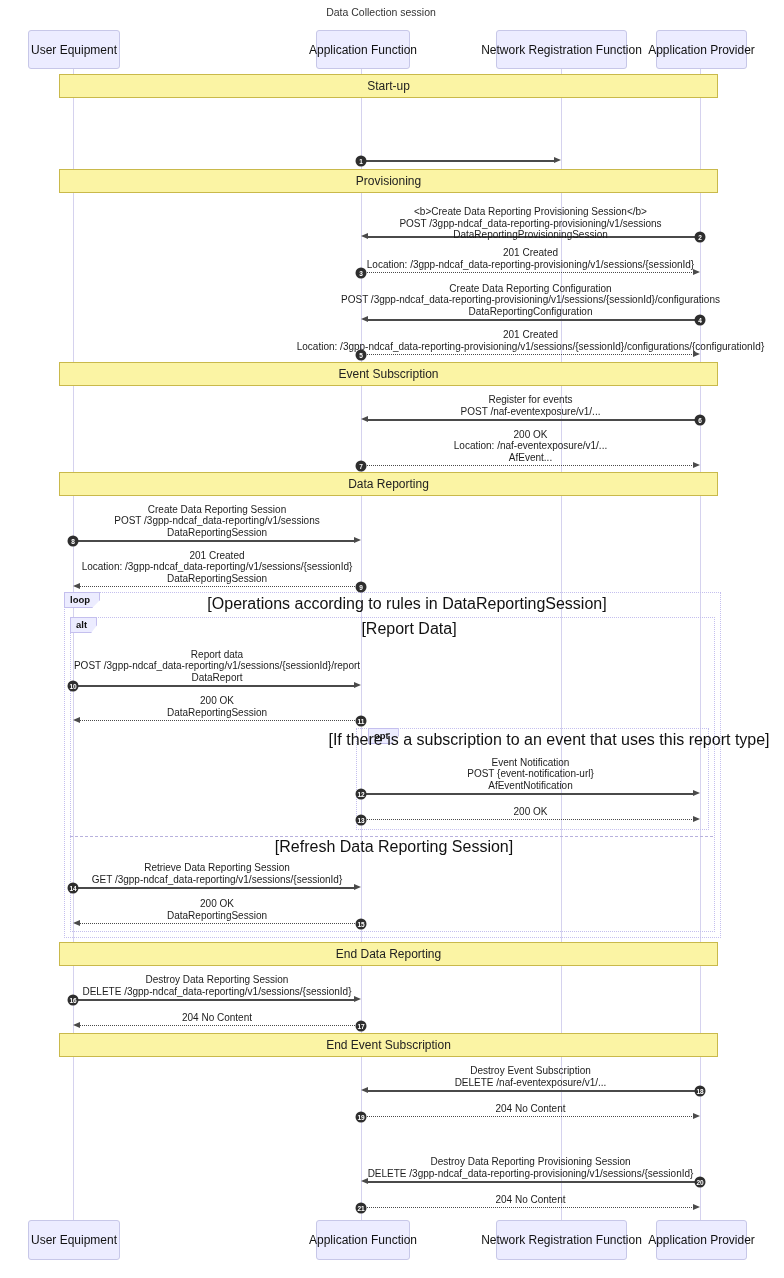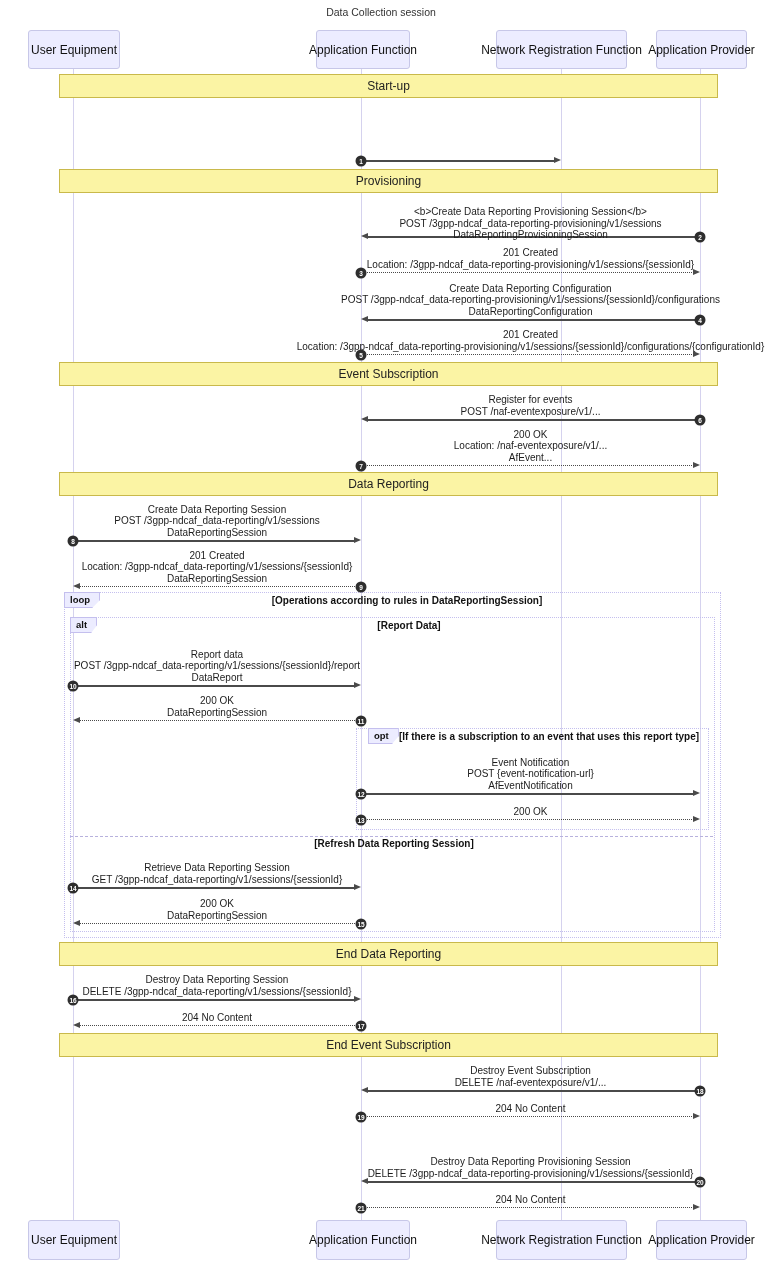--- a/index.html
+++ b/index.html
@@ -14,21 +14,21 @@
     border-radius:3px;display:flex;align-items:center;justify-content:center;z-index:2;}
   .actor span{font-size:12px;color:#111;white-space:nowrap;}
   .lifeline{position:absolute;width:1px;background:var(--lifeline);z-index:0;}
   .band{position:absolute;background:var(--band-fill);border:1px solid var(--band-border);
     display:flex;align-items:center;justify-content:center;z-index:2;}
   .band span{font-size:12px;color:#222;}
   .frame{position:absolute;border:1px dotted var(--frame-border);z-index:1;}
   .frame-tag{position:absolute;background:var(--label-fill);border:1px solid var(--frame-border);
     font-size:9.5px;font-weight:600;color:#111;padding:1px 9px 2px 5px;
     clip-path:polygon(0 0,100% 0,100% 50%,78% 100%,0 100%);z-index:3;}
-  .frame-title{position:absolute;transform:translateX(-50%);font-size:10px;font-weight:700;
+  .frame-title{position:absolute;transform:translateX(-50%);font-size:16px;font-weight:400;
     color:#111;white-space:nowrap;z-index:3;}
   .divider{position:absolute;border-top:1px dashed #b7b1dd;z-index:3;}
   .msg-text{position:absolute;transform:translateX(-50%);text-align:center;font-size:10px;
     line-height:11.5px;color:#1c1c1c;white-space:nowrap;z-index:4;}
   .arrow{position:absolute;height:0;z-index:3;}
   .line{position:absolute;top:-0.7px;}
   .line.solid{height:1.3px;background:var(--arrow);}
   .line.dotted{height:0;border-top:1.6px dotted var(--arrow);}
   .head{position:absolute;width:0;height:0;top:-3.6px;}
   .head.right{right:0;border-left:7px solid var(--arrow);border-top:3.3px solid transparent;border-bottom:3.3px solid transparent;}

